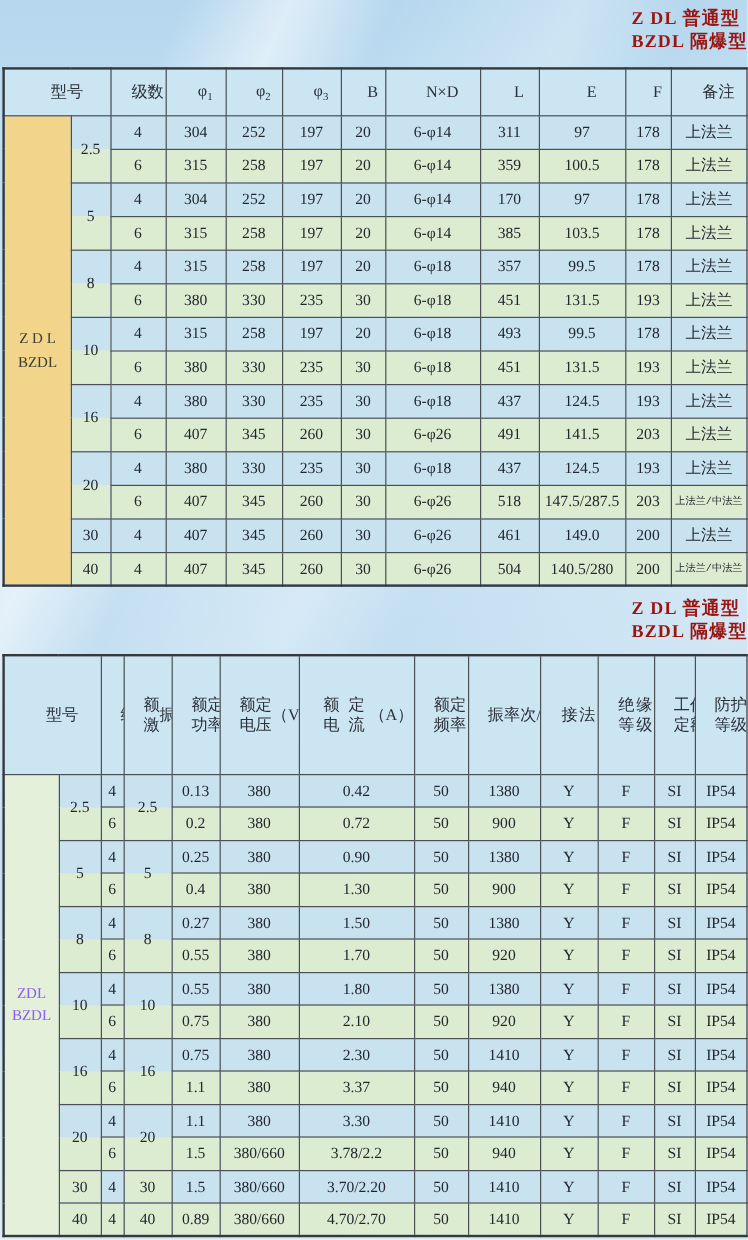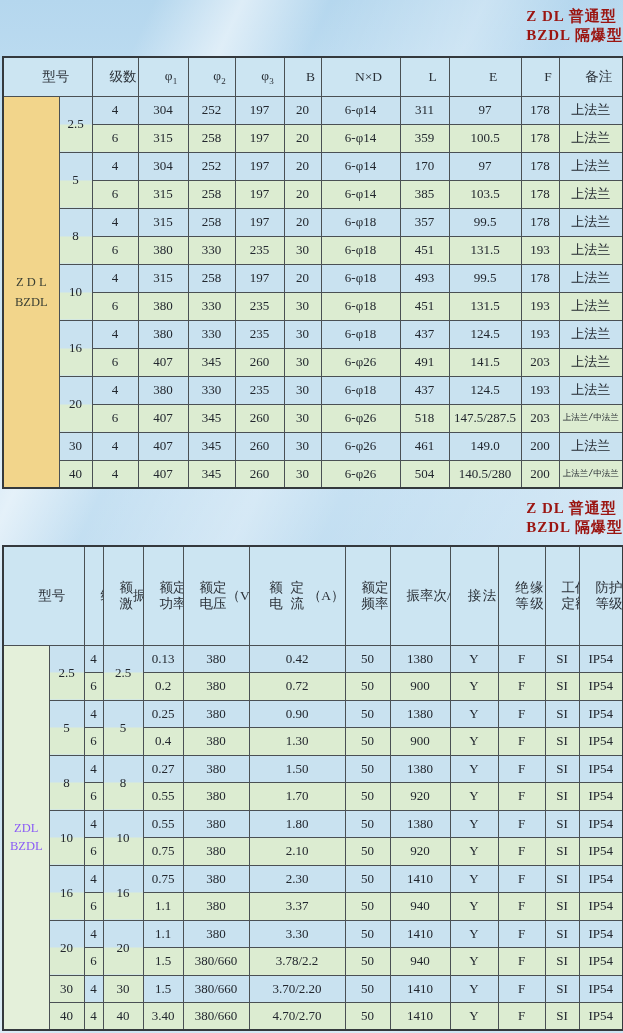--- a/index.html
+++ b/index.html
@@ -533,21 +533,21 @@
           <td class="blue">1410</td>
           <td class="blue">Y</td>
           <td class="blue">F</td>
           <td class="blue">SI</td>
           <td class="blue">IP54</td>
         </tr>
         <tr>
           <td class="green" rowspan="1">40</td>
           <td class="green">4</td>
           <td class="green" rowspan="1">40</td>
-          <td class="green">3.40</td>
+          <td class="green">0.89</td>
           <td class="green">380/660</td>
           <td class="green">4.70/2.70</td>
           <td class="green">50</td>
           <td class="green">1410</td>
           <td class="green">Y</td>
           <td class="green">F</td>
           <td class="green">SI</td>
           <td class="green">IP54</td>
         </tr>
       </tbody>

